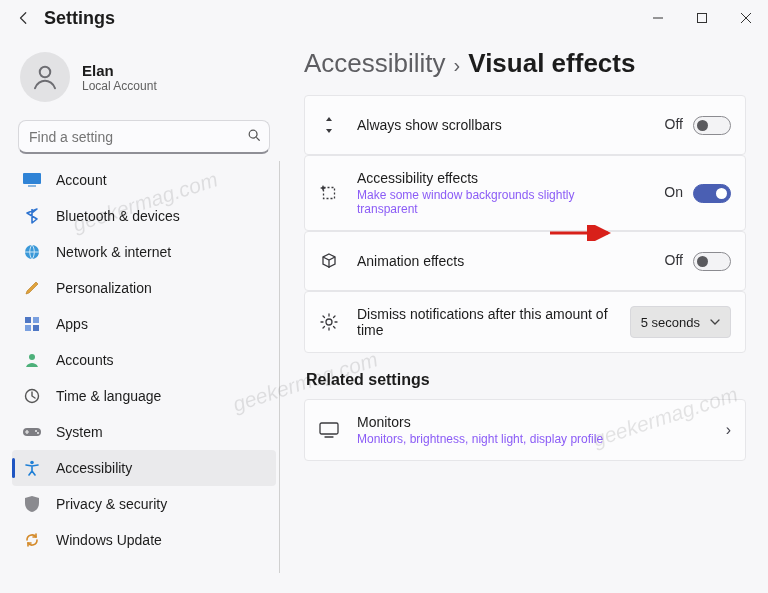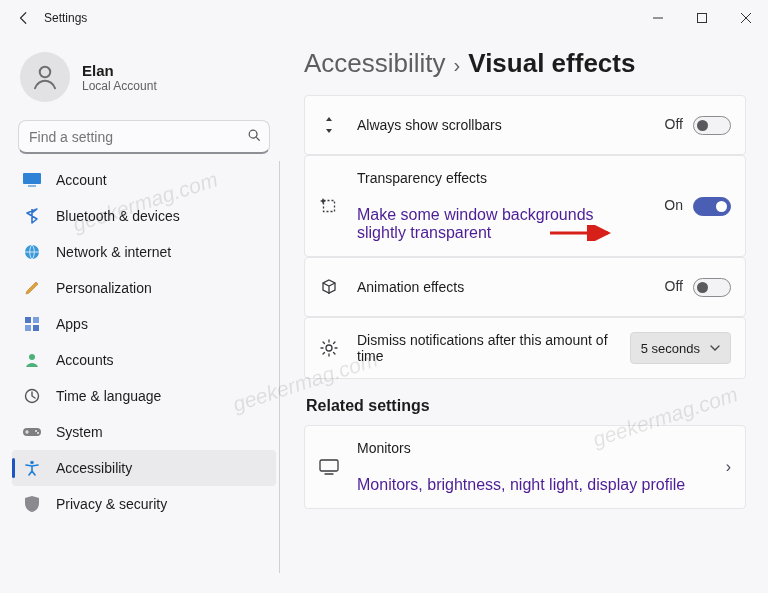--- a/index.html
+++ b/index.html
@@ -21,22 +21,23 @@
     padding: 0 0 0 8px;
   }
   .titlebar .back {
     width: 32px; height: 32px;
     display: flex; align-items: center; justify-content: center;
     color: #333;
     font-size: 14px;
     cursor: default;
   }
   .titlebar .title {
-    font-size: 12px;
+    font-size: 18px;
     margin-left: 4px;
+    font-weight: bold;
   }
   .wincontrols {
     margin-left: auto;
     display: flex;
   }
   .wincontrols .btn {
     width: 44px; height: 32px;
     display: flex; align-items: center; justify-content: center;
     color: #333;
   }
@@ -176,21 +177,21 @@
     position: relative;
   }
   .card .cardicon {
     width: 20px; height: 20px;
     margin-right: 18px;
     display: flex; align-items: center; justify-content: center;
     color: #3a3a3e;
   }
   .card .cardmain { flex: 1; }
   .card .ctitle { font-size: 14px; }
-  .card .cdesc  { font-size: 16px; color: #4c1d95; margin-top: 20px; max-width: 260px; }
+  .card .cdesc  { font-size: 12px; color: #8b5cf6; margin-top: 2px; max-width: 260px; }
   .toggleblock {
     display: flex;
     gap: 10px;
   }
   .togglelbl { font-size: 14px; color: #343438; }
   .toggle {
     width: 38px; height: 19px;
     border-radius: 12px;
     background: #f3f3f5;
     border: 1px solid #8b8b90;
@@ -389,20 +390,29 @@
         <span class="navlabel">Accessibility</span>
       </div>
       <div class="navitem">
         <span class="navicon">
             <svg width="14" height="16" viewBox="0 0 14 16">
               <path d="M7 0l7 2v5c0 5-3 8-7 9-4-1-7-4-7-9V2z" fill="#8a8a8f"></path>
             </svg>
           </span>
         <span class="navlabel">Privacy &amp; security</span>
       </div>
+      <div class="navitem">
+        <span class="navicon">
+            <svg width="16" height="16" viewBox="0 0 16 16">
+              <path d="M3 8a5 5 0 019-3M13 8a5 5 0 01-9 3" fill="none" stroke="#d48a2a" stroke-width="1.6" stroke-linecap="round"></path>
+              <path d="M12 2v3h-3M4 14v-3h3" fill="none" stroke="#d48a2a" stroke-width="1.6" stroke-linecap="round"></path>
+            </svg>
+          </span>
+        <span class="navlabel">Windows Update</span>
+      </div>
     </div>
     <div class="sep"></div>
   </div>
 
   <div class="main">
     <div class="crumb">
       <span class="parent">Accessibility</span>
       <span class="chev">›</span>
       <span class="current">Visual effects</span>
     </div>
@@ -427,21 +437,21 @@
       </div>
 
       <div class="card">
         <span class="cardicon">
           <svg width="18" height="18" viewBox="0 0 18 18" fill="none">
               <rect x="3.5" y="3.5" width="11" height="11" stroke="#3a3a3e" stroke-width="1.3" stroke-dasharray="2 2"></rect>
               <path d="M3 1l1 2 2 1-2 1-1 2-1-2-2-1 2-1z" fill="#3a3a3e"></path>
             </svg>
         </span>
         <div class="cardmain">
-          <div class="ctitle">Transparency effects</div>
+          <div class="ctitle">Accessibility effects</div>
           <div class="cdesc">Make some window backgrounds slightly transparent</div>
         </div>
         <div class="toggleblock">
           <span class="togglelbl">On</span>
           <div class="toggle on">
               <div class="knob"></div>
             </div>
         </div>
       </div>
 

